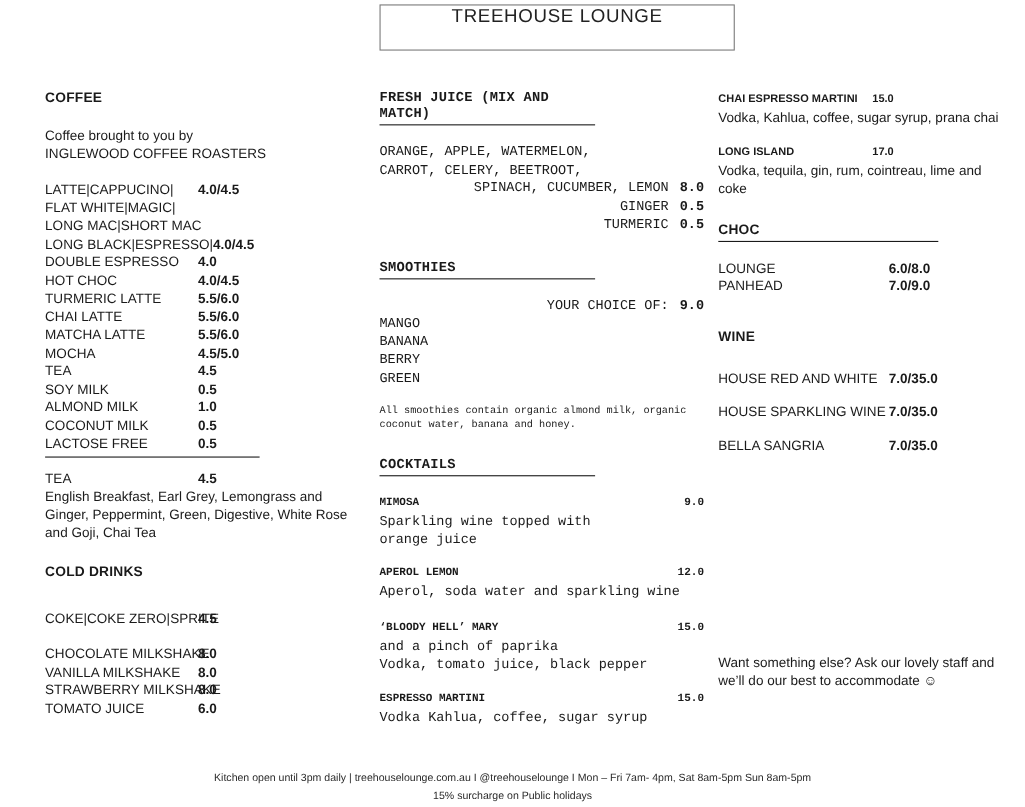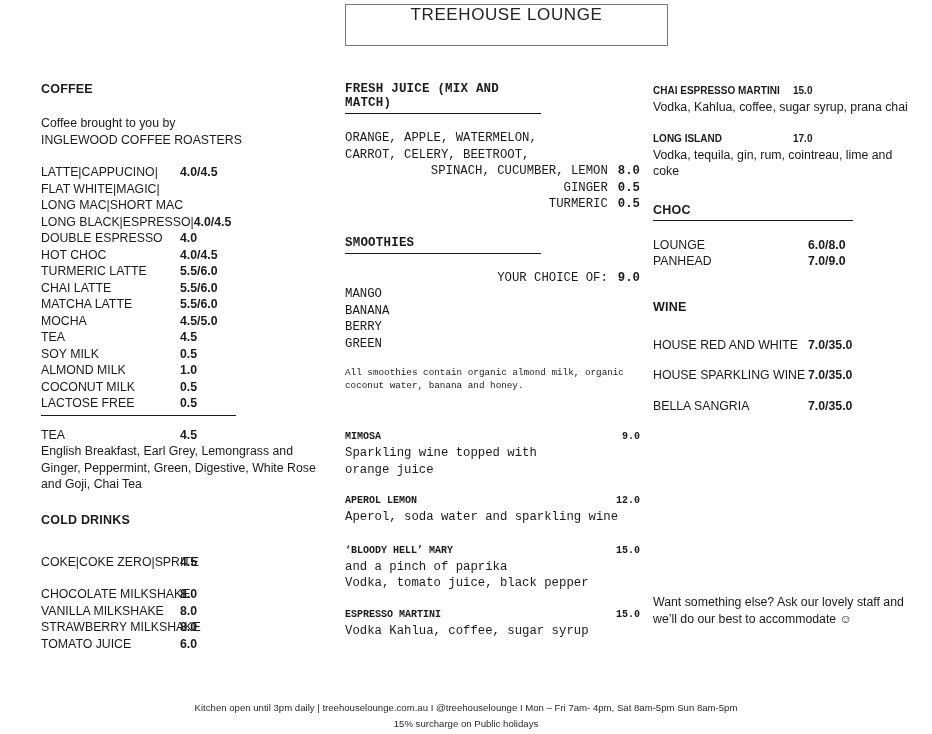--- a/index.html
+++ b/index.html
@@ -288,20 +288,21 @@
     </div>
     <div class="body-line">MANGO</div>
     <div class="body-line">BANANA</div>
     <div class="body-line">BERRY</div>
     <div class="body-line">GREEN</div>
 
     <div class="gap-14"></div>
     <div class="small-note">All smoothies contain organic almond milk, organic coconut water, banana and honey.</div>
 
     <div class="gap-20"></div>
+    <div class="sec-head ruled rule-w196">COCKTAILS</div>
     <div class="gap-16"></div>
 
     <div>
       <div class="item-title">
         <span class="nm">MIMOSA</span>
         <span class="pr">9.0</span>
       </div>
       <div class="item-desc">Sparkling wine topped with</div>
       <div class="item-desc">orange juice</div>
     </div>

